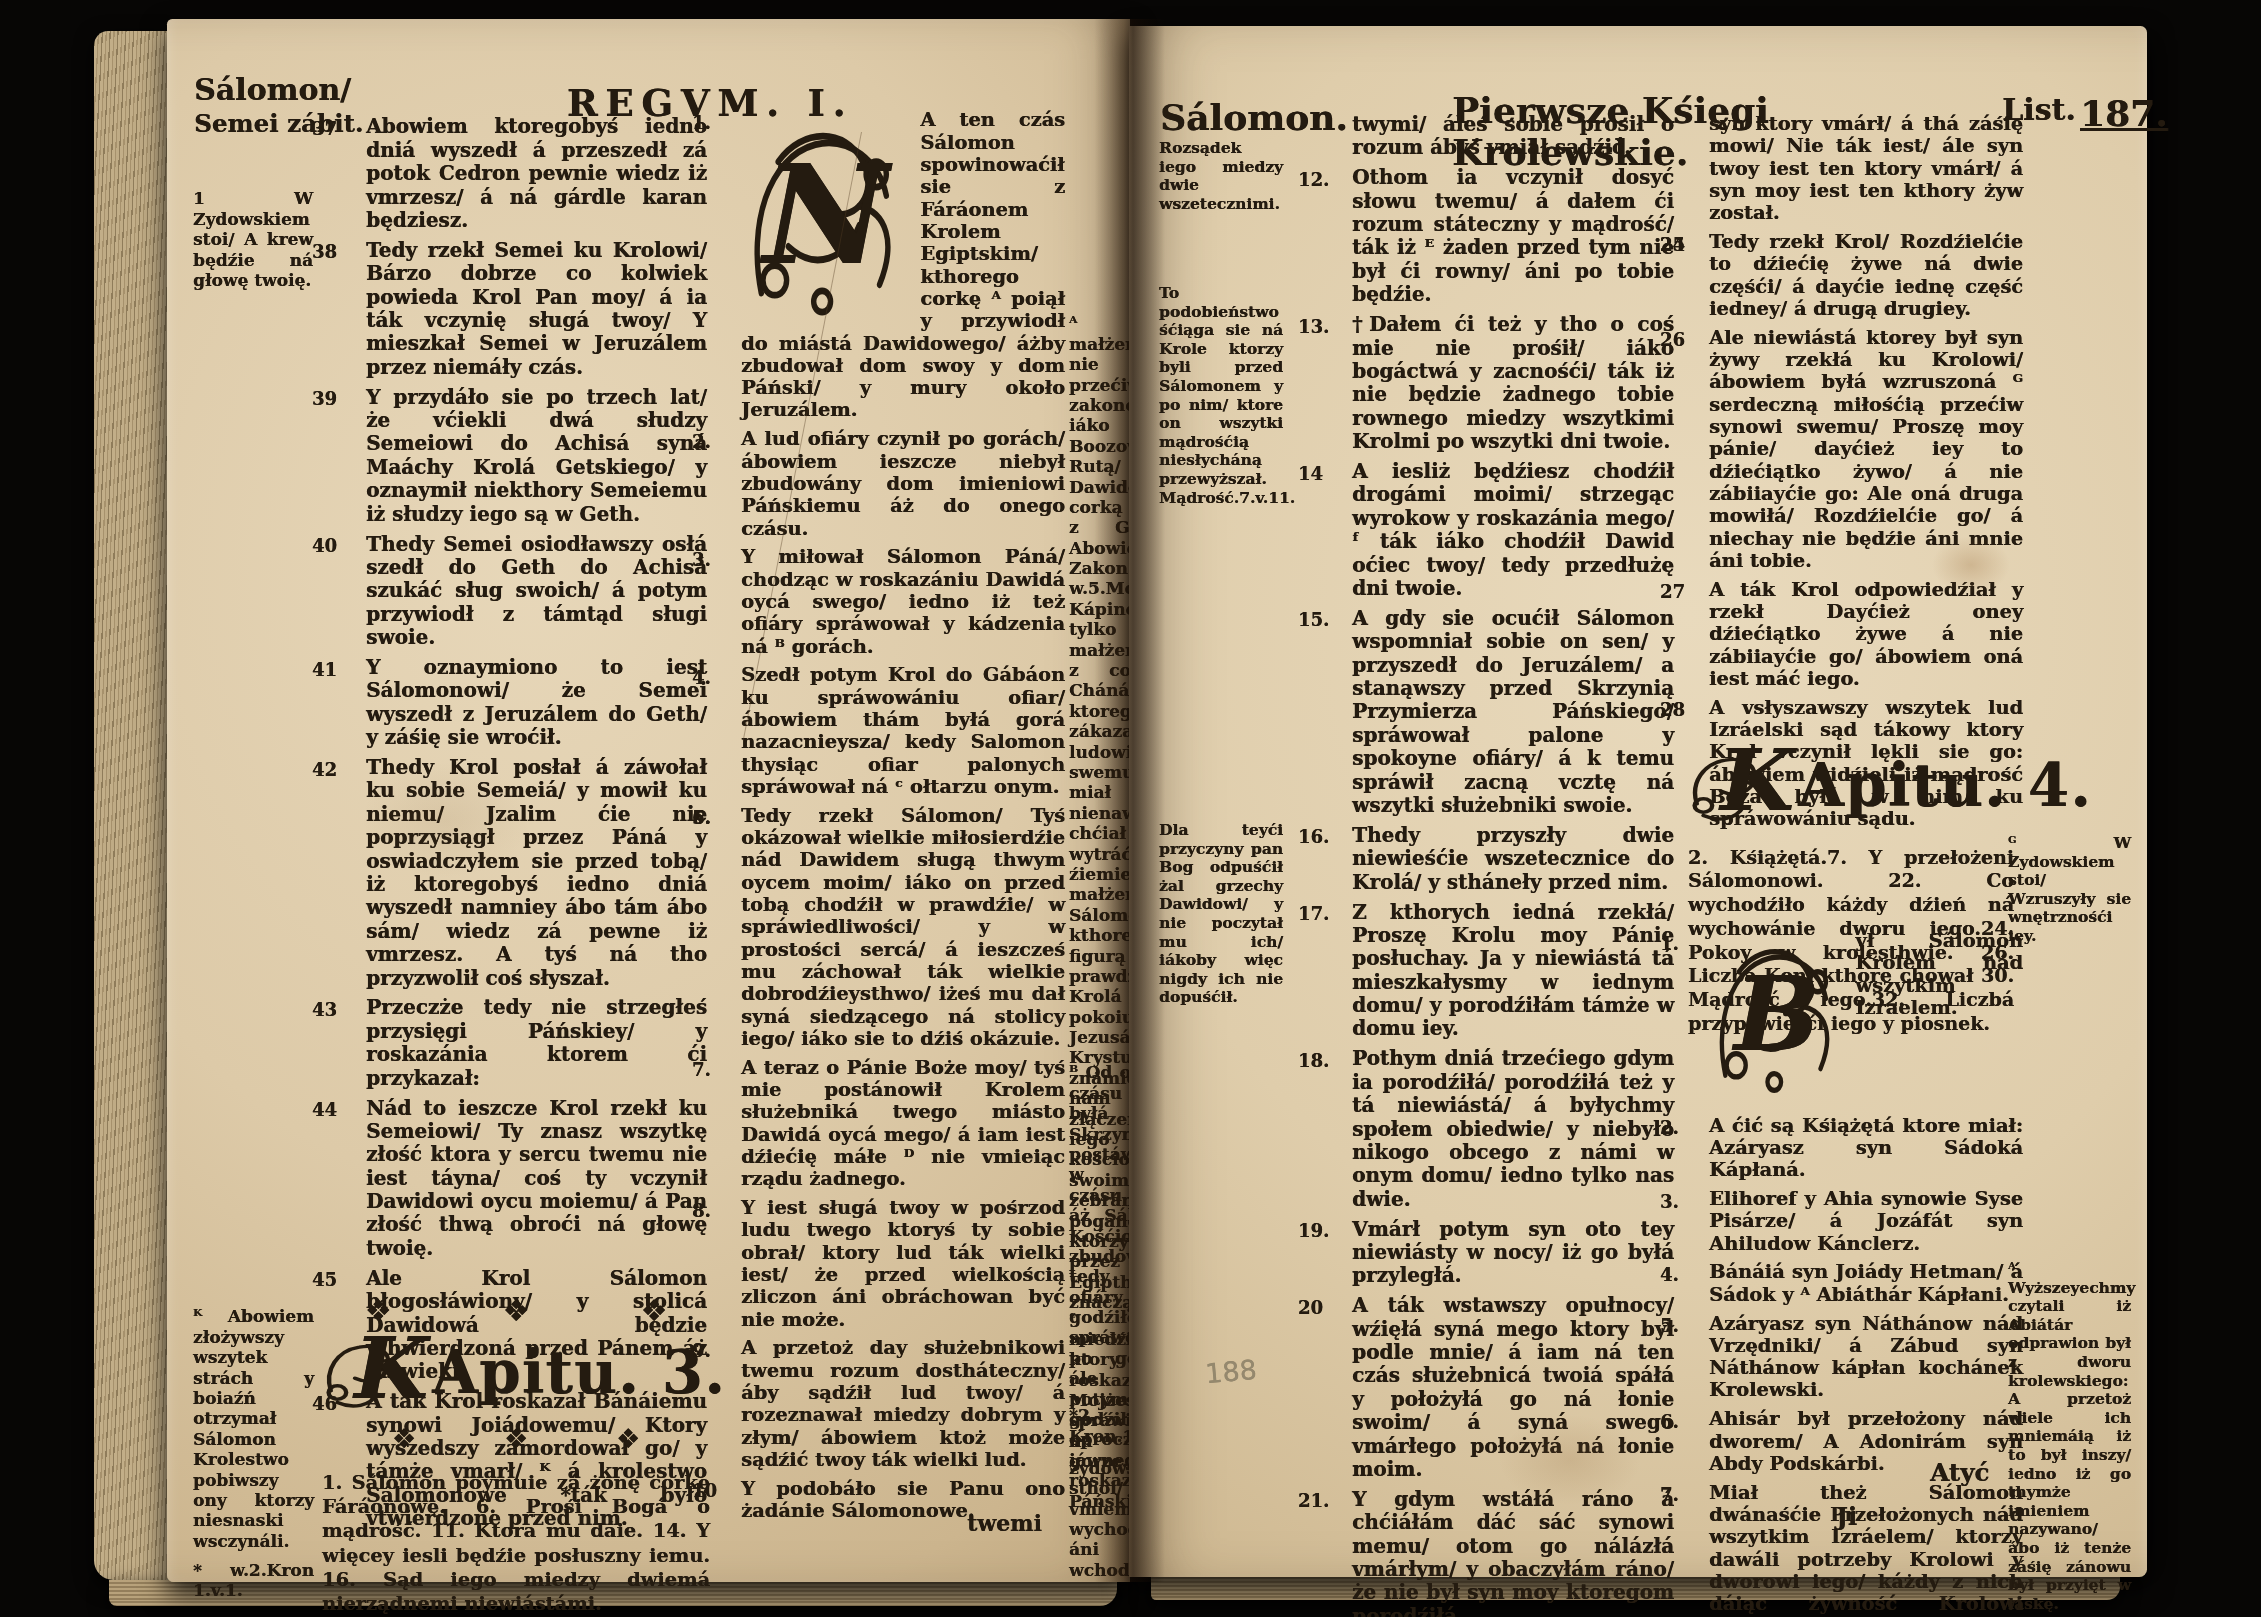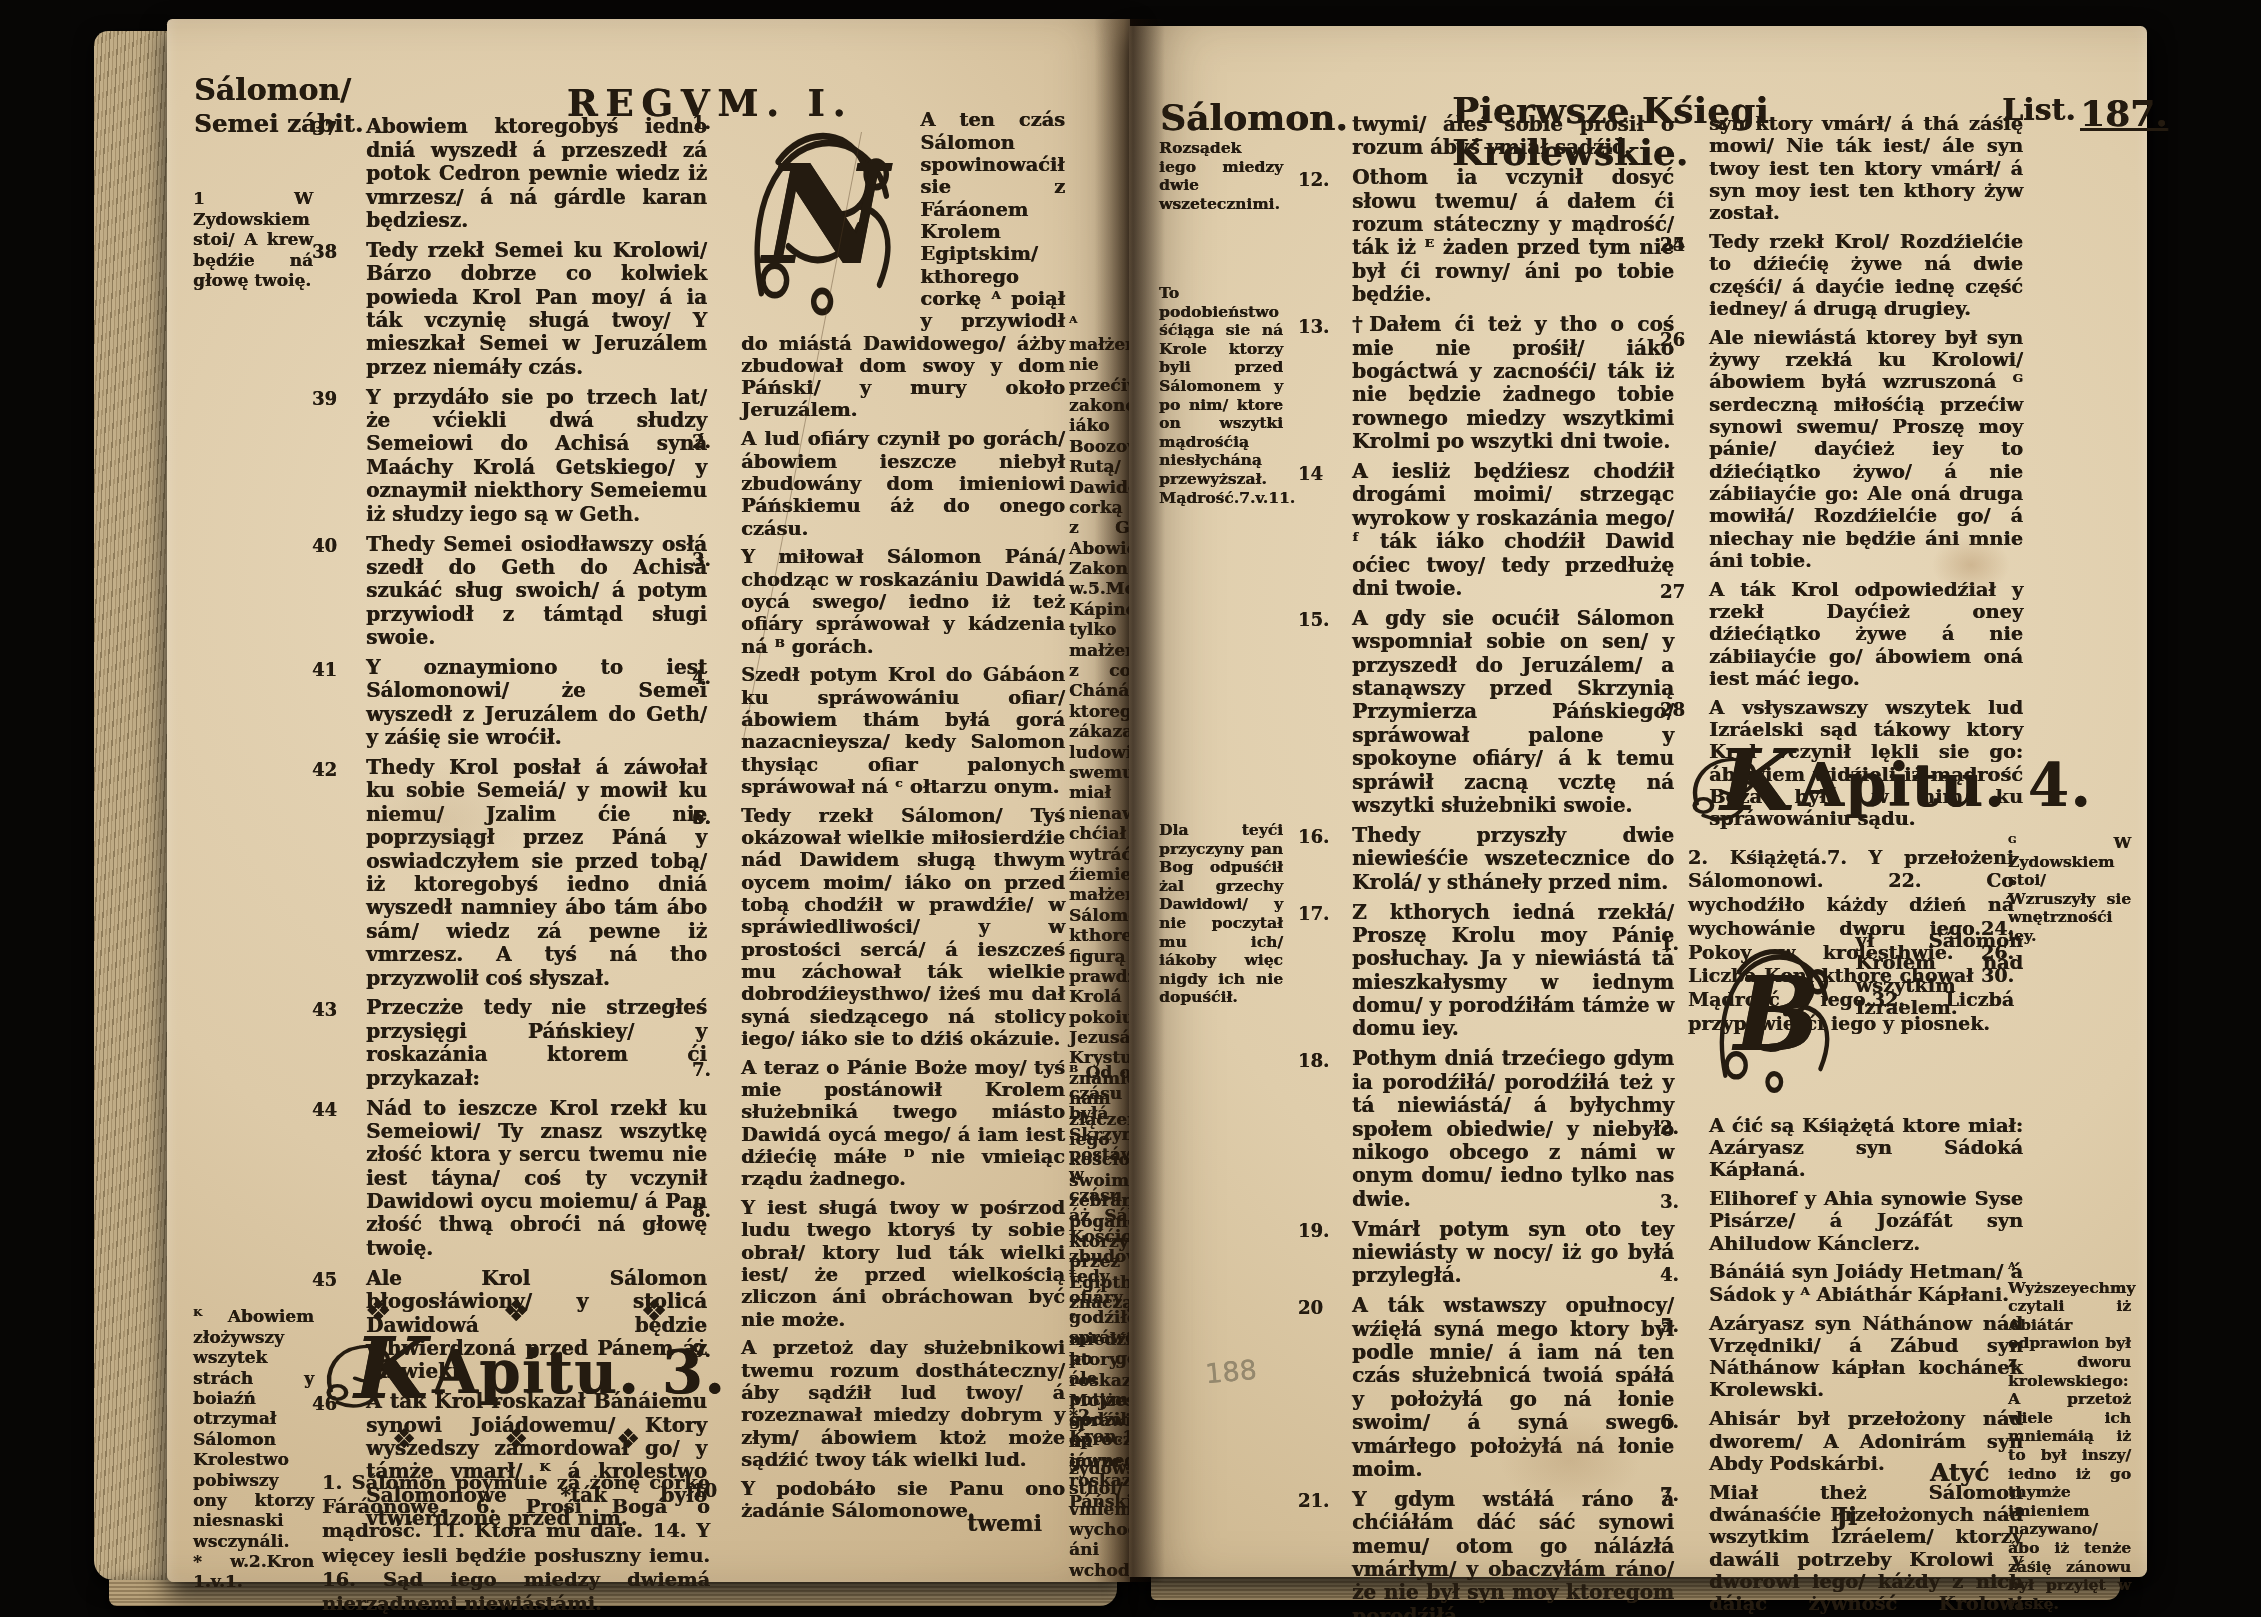--- a/index.html
+++ b/index.html
@@ -146,21 +146,21 @@
         <span class="vtext">Ale Krol Sálomon błogosłáwiony/ y stolicá Dawidowá będzie vthwierdzoná przed Pánem áż ná wieki.</span>
       </div>
       <div class="verse">
         <span class="vnum">46</span>
         <span class="vtext">A ták Krol roskazał Bánáiemu synowi Joiádowemu/ Ktory wyszedszy zámordował go/ y támże vmarł/ ᴷ á krolestwo Sálomonowe *ták było vtwierdzone przed nim.</span>
       </div>
     </div>
 
   <div class="abs" style="left:26px;top:1287px;width:121px;">
     <div class="mnote mn-l">ᴷ Abowiem złożywszy wszytek strách y boiaźń otrzymał Sálomon Krolestwo pobiwszy ony ktorzy niesnaski wsczynáli.</div>
-    <div class="mnote mn-l" style="">* w.2.Kron 1.v.1.</div>
+    <div class="mnote mn-l" style="margin-top:9px;">* w.2.Kron 1.v.1.</div>
   </div>
 
   <div class="chapter-block" style="left:155px;top:1274px;width:388px;">
     <div class="fleurons row1">
       <span>❖</span>
       <span>❖</span>
       <span>❖</span>
     </div>
     <div class="chap-line">
       <span class="chapK">

